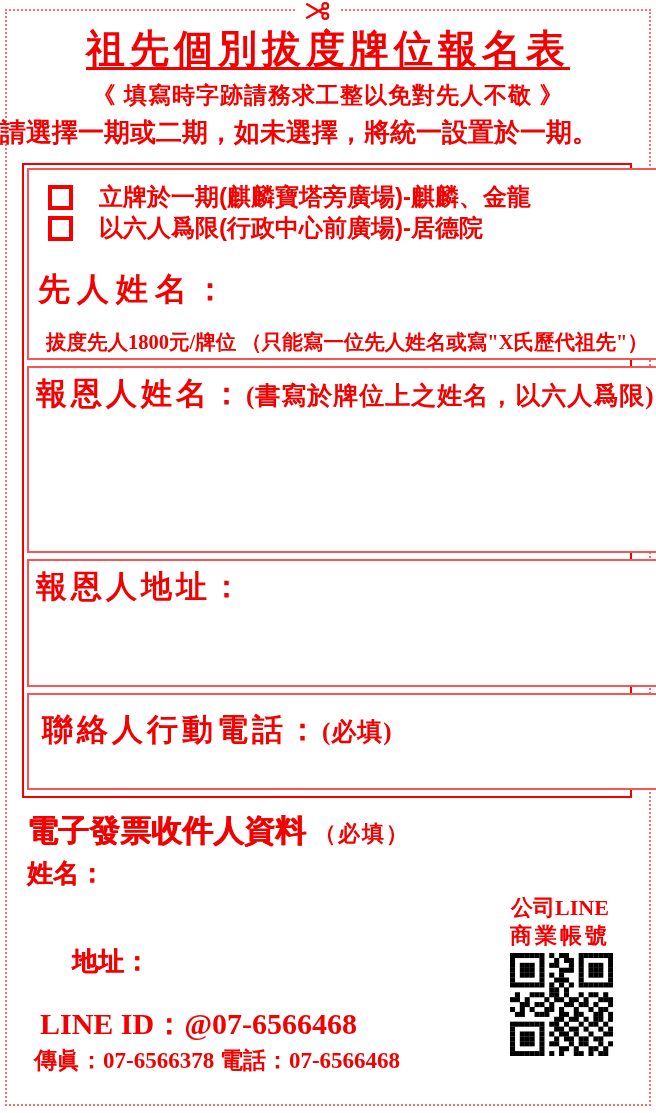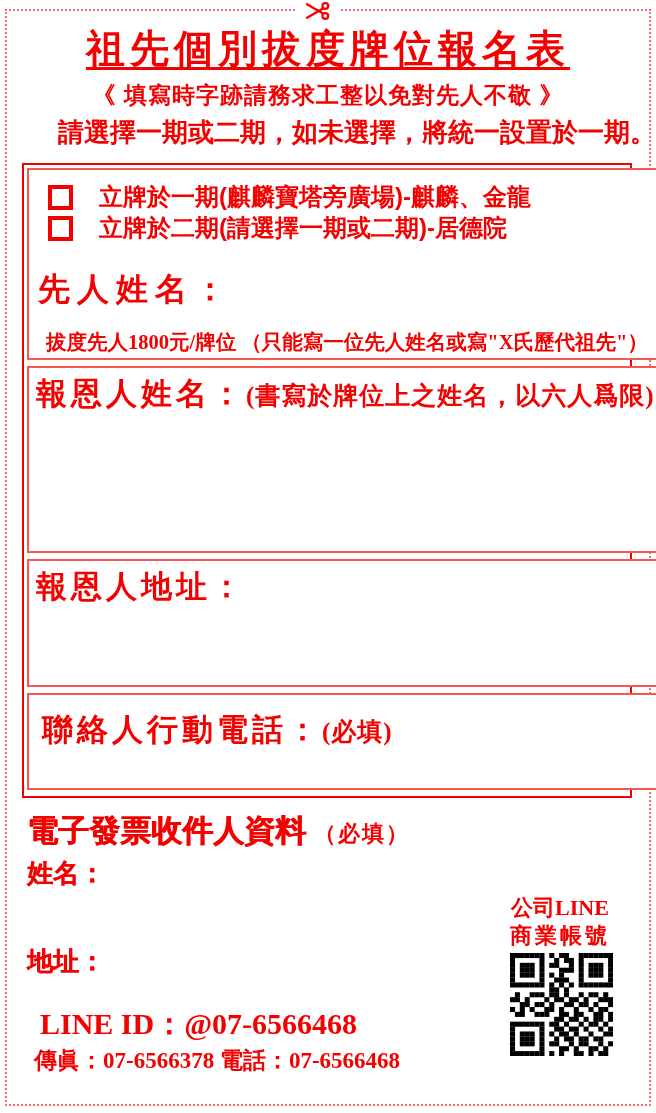--- a/index.html
+++ b/index.html
@@ -38,21 +38,21 @@
     position:absolute;
     top:80px;left:0;width:100%;
     text-align:center;
     font-family:"Liberation Sans","DejaVu Sans",sans-serif;
     font-weight:bold;font-size:23px;
     letter-spacing:1px;
   }
   .notice{
     position:absolute;
     top:115px;left:0;width:100%;
-    text-align:right;
+    text-align:left;
     font-family:"Liberation Sans","DejaVu Sans",sans-serif;
     font-weight:bold;font-size:26px;
   }
   .outer-box{
     position:absolute;
     left:22px;top:163px;width:610px;height:635px;
     border:2px solid #f30000;
     box-sizing:border-box;
   }
   .inner-box{
@@ -120,21 +120,21 @@
     margin-left:8px;
   }
   .invoice-field{
     position:absolute;left:27px;
     font-family:"Liberation Sans","DejaVu Sans",sans-serif;
     font-weight:bold;font-size:26px;
     text-shadow:0.5px 0 0 currentColor;
   }
   .f1{top:856px;}
   .f2{top:900px;}
-  .f3{top:944px;}
+  .f3{top:944px;margin-left:45px;}
   .line-account{
     position:absolute;top:894px;left:505px;width:110px;
     text-align:center;
     font-size:22px;font-weight:600;
     line-height:28px;
   }
   .line-account .l2{letter-spacing:3px;}
   .qr{
     position:absolute;top:953px;left:510px;
     width:103px;height:103px;
@@ -175,21 +175,21 @@
 
   <div class="outer-box">
 
     <div class="inner-box box1">
       <div class="opt opt1">
         <span class="checkbox"></span>
         <span class="opt-label">立牌於一期(麒麟寶塔旁廣場)-麒麟、金龍</span>
       </div>
       <div class="opt opt2">
         <span class="checkbox"></span>
-        <span class="opt-label">立牌於二期(請選擇一期或二期)-居德院</span>
+        <span class="opt-label">以六人爲限(行政中心前廣場)-居德院</span>
       </div>
       <div class="ancestor-label">先人姓名：</div>
       <div class="ancestor-write-area" style="position:absolute;top:92px;left:230px;right:10px;height:50px;"></div>
       <div class="price-note">拔度先人1800元/牌位 （只能寫一位先人姓名或寫"X氏歷代祖先"）</div>
     </div>
 
     <div class="inner-box box2">
       <div class="box-label">
         <span>報恩人姓名：</span><span class="note">(書寫於牌位上之姓名，以六人爲限)</span>
       </div>

